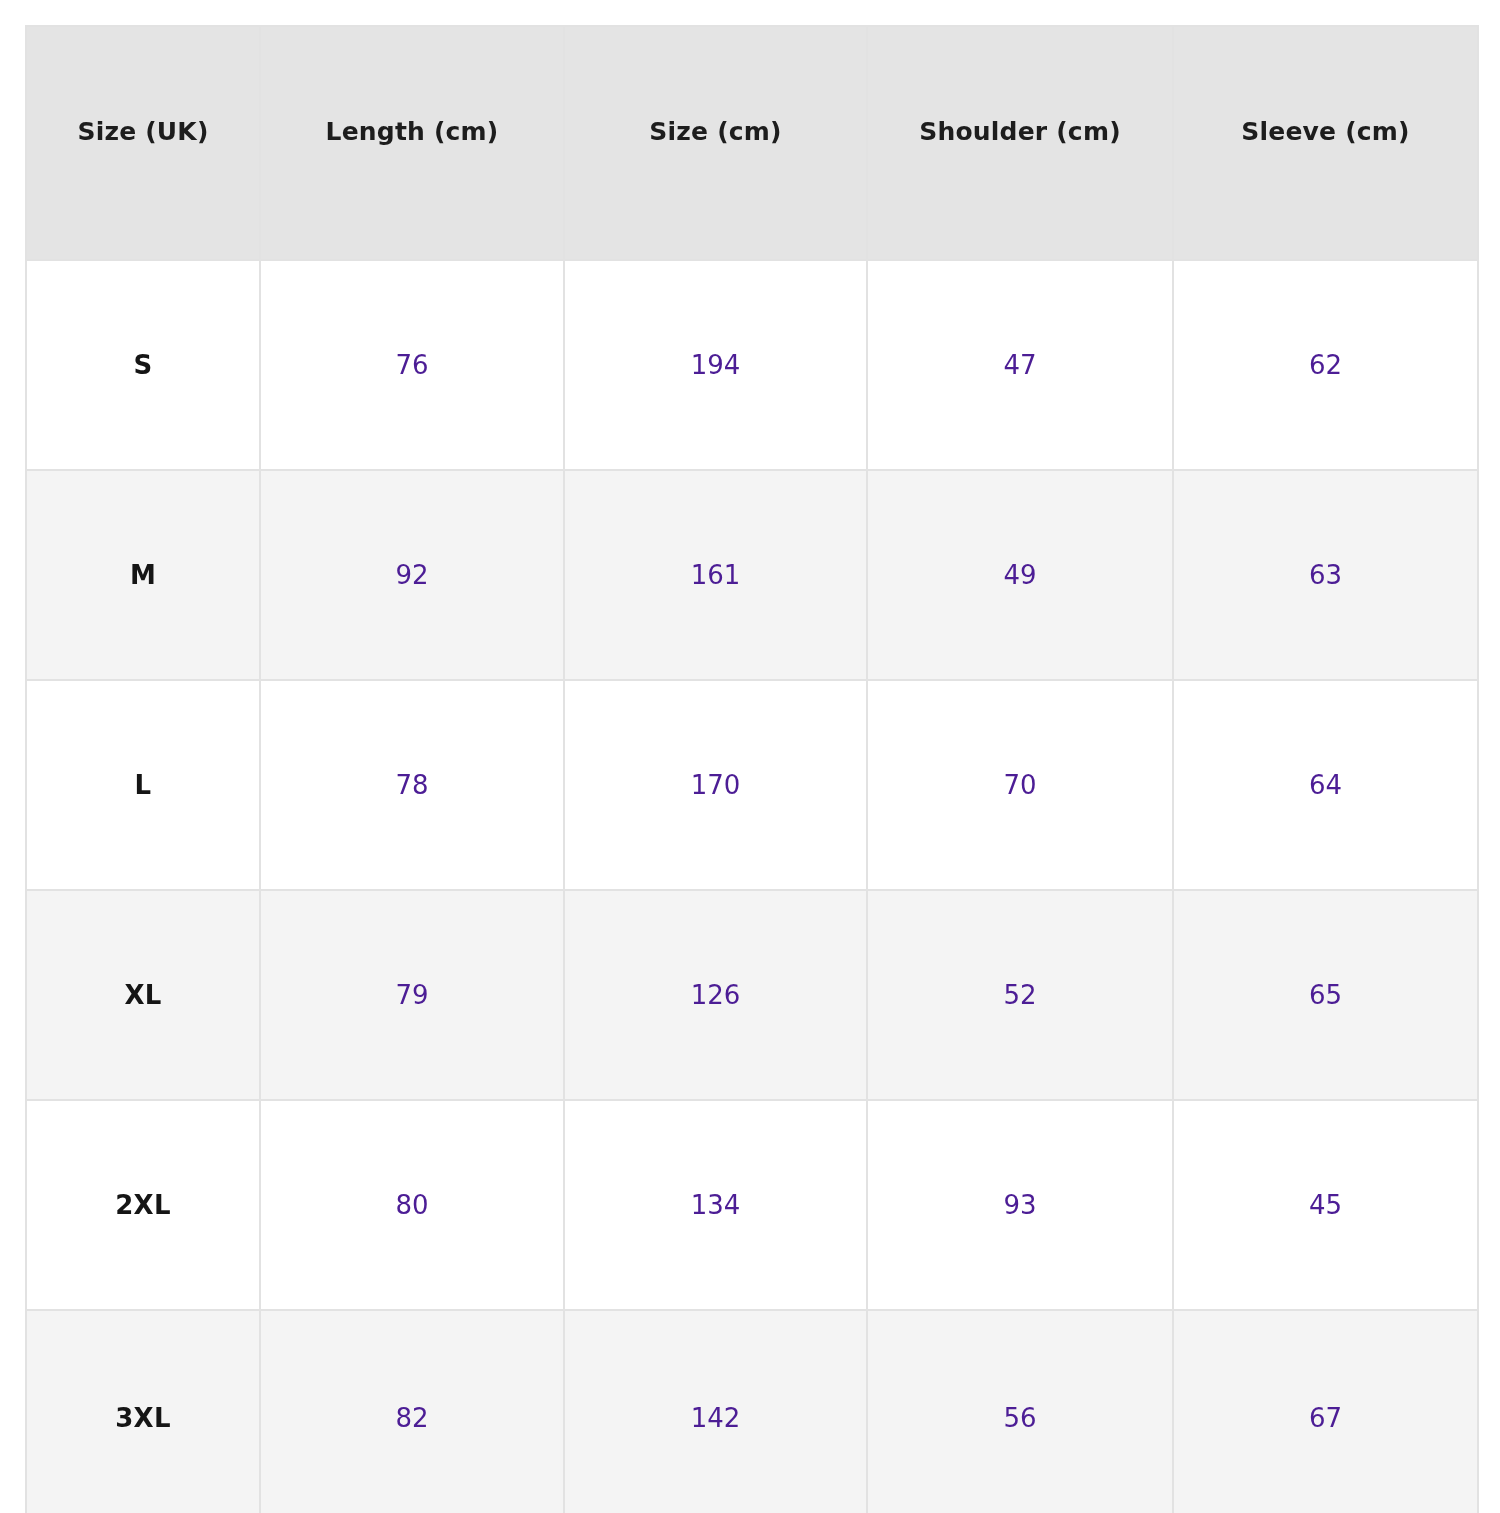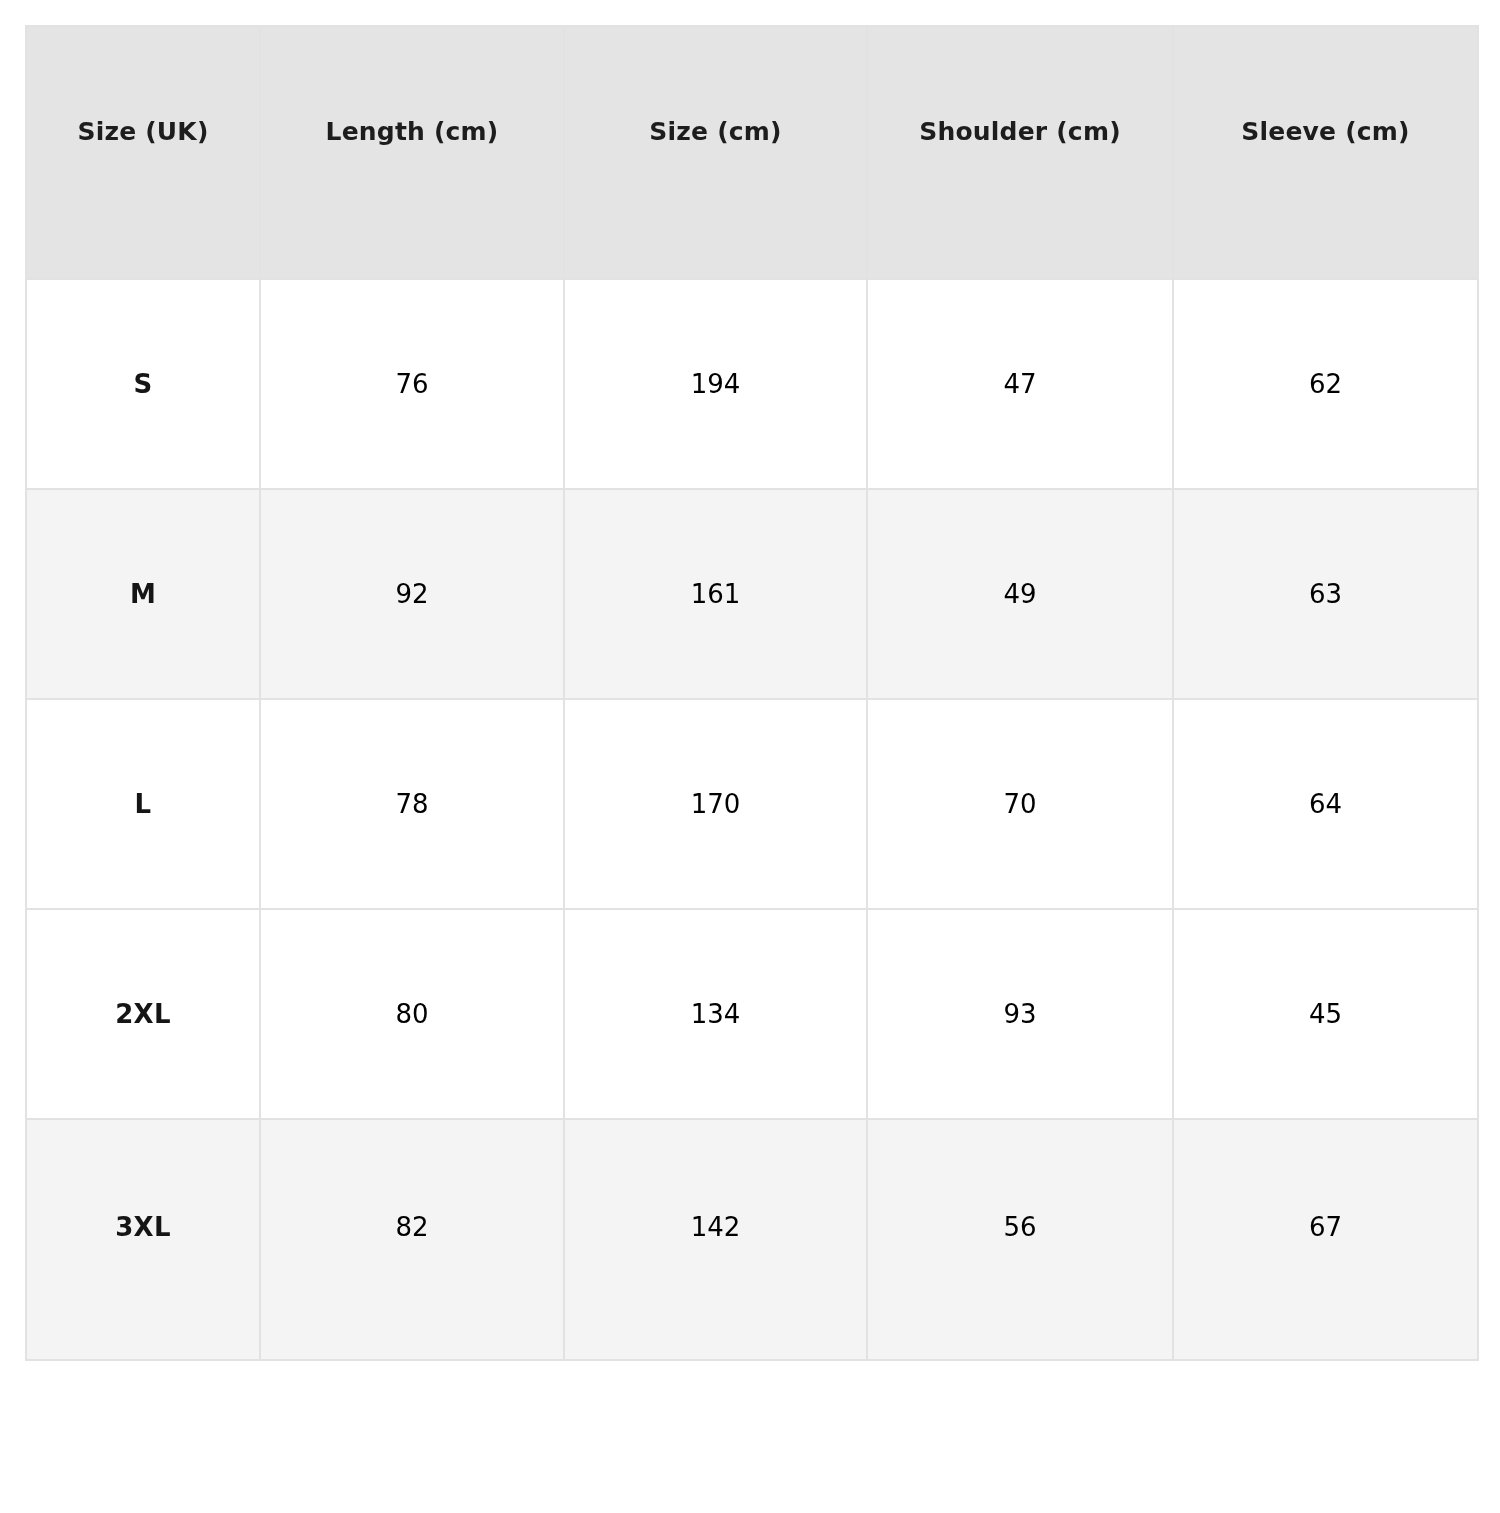--- a/index.html
+++ b/index.html
@@ -33,30 +33,30 @@
   table.size-chart col.c-length  { width: 304px; }
   table.size-chart col.c-bust    { width: 303px; }
   table.size-chart col.c-shoulder{ width: 306px; }
   table.size-chart col.c-sleeve  { width: 305px; }
 
   table.size-chart th,
   table.size-chart td {
     border: 2px solid #e2e2e2;
     text-align: center;
     vertical-align: middle;
-    color: #000000;
+    color: #4c1d95;
   }
 
   table.size-chart thead th {
     background: #e4e4e4;
     height: 206px;
     font-size: 25px;
     font-weight: bold;
     letter-spacing: 0.2px;
-    padding-bottom: 44px;
+    padding-bottom: 25px;
     color: #1d1d1d;
     margin-top: 26px;
   }
 
   table.size-chart tbody td {
     height: 206px;
     font-size: 26px;
     font-weight: normal;
     background: #ffffff;
   }
@@ -115,20 +115,27 @@
         <td>49</td>
         <td>63</td>
       </tr>
       <tr class="row">
         <td class="size-cell">L</td>
         <td>78</td>
         <td>170</td>
         <td>70</td>
         <td>64</td>
       </tr>
+      <tr class="row alt">
+        <td class="size-cell">XL</td>
+        <td>79</td>
+        <td>126</td>
+        <td>52</td>
+        <td>65</td>
+      </tr>
       <tr class="row">
         <td class="size-cell">2XL</td>
         <td>80</td>
         <td>134</td>
         <td>93</td>
         <td>45</td>
       </tr>
       <tr class="row alt last-row">
         <td class="size-cell">3XL</td>
         <td>82</td>

